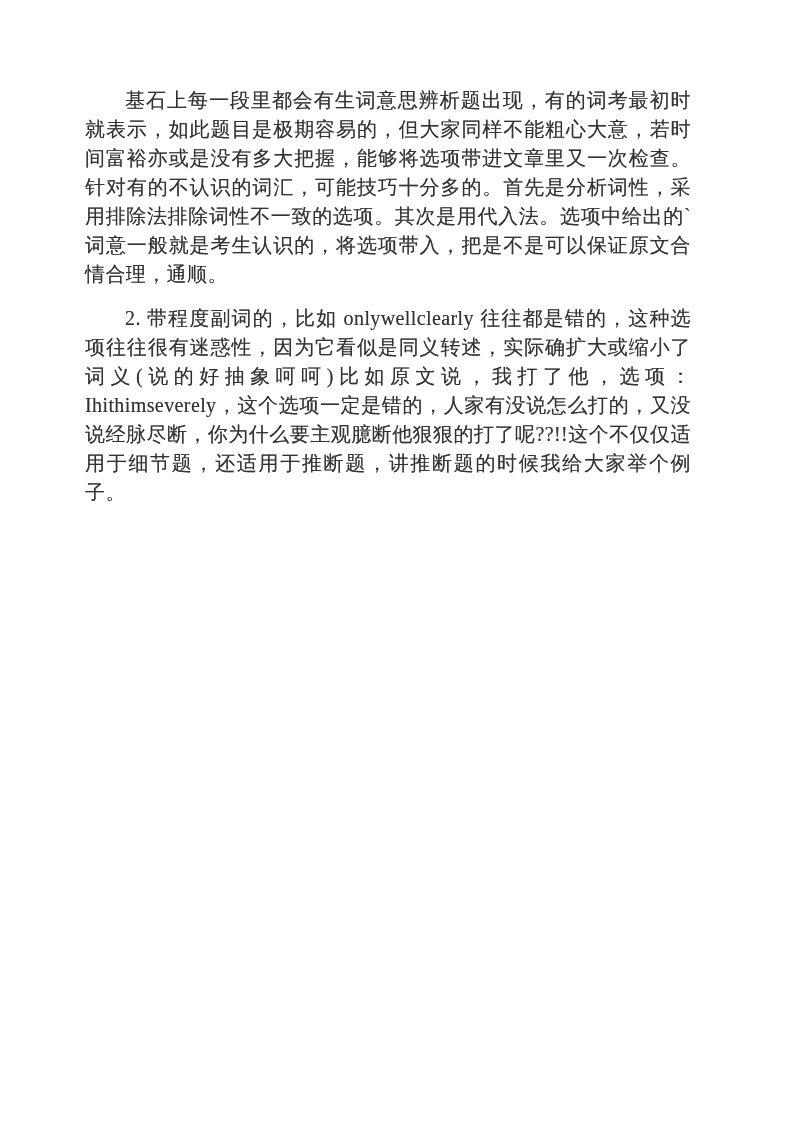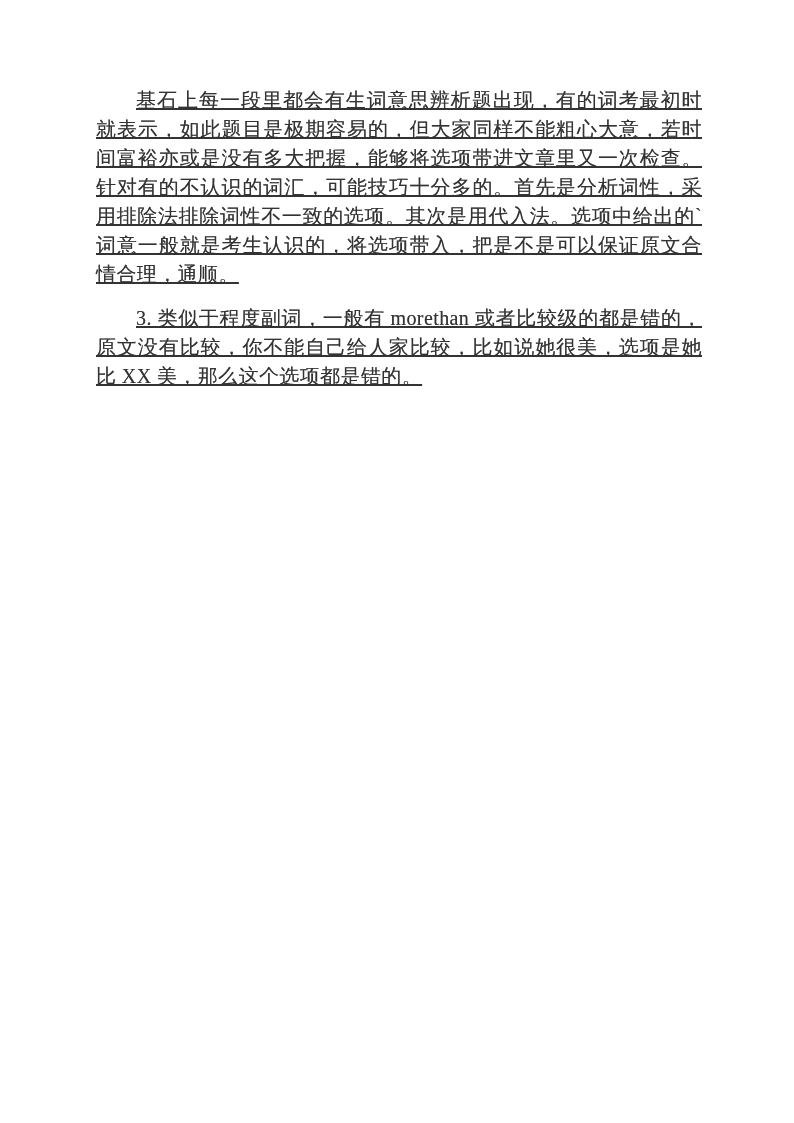--- a/index.html
+++ b/index.html
@@ -10,40 +10,39 @@
   .page {
     position: relative;
     width: 794px;
     height: 1123px;
     background: #ffffff;
     overflow: hidden;
     font-family: "Liberation Serif", "DejaVu Serif", serif;
   }
   .text-block {
     position: absolute;
-    left: 96px;
+    left: 85px;
     top: 86px;
     width: 606px;
     color: #333333;
-    text-decoration: underline;
   }
   .text-block p {
     margin: 0 0 15px 0;
     font-size: 20px;
     line-height: 29px;
     letter-spacing: 0.4px;
     text-indent: 2em;
     text-align: justify;
     text-justify: inter-ideograph;
     color: #333333;
     
     text-shadow: 0 0 0.4px rgba(51,51,51,0.55);
   }
 </style>
 </head>
 <body>
 
 <div class="page">
   <div class="text-block" id="text-block">
       <p>基石上每一段里都会有生词意思辨析题出现，有的词考最初时就表示，如此题目是极期容易的，但大家同样不能粗心大意，若时间富裕亦或是没有多大把握，能够将选项带进文章里又一次检查。针对有的不认识的词汇，可能技巧十分多的。首先是分析词性，采用排除法排除词性不一致的选项。其次是用代入法。选项中给出的`词意一般就是考生认识的，将选项带入，把是不是可以保证原文合情合理，通顺。</p>
-      <p>3. 类似于程度副词，一般有 morethan 或者比较级的都是错的，原文没有比较，你不能自己给人家比较，比如说她很美，选项是她比 XX 美，那么这个选项都是错的。</p>
+      <p>2. 带程度副词的，比如 onlywellclearly 往往都是错的，这种选项往往很有迷惑性，因为它看似是同义转述，实际确扩大或缩小了词义(说的好抽象呵呵)比如原文说，我打了他，选项：Ihithimseverely，这个选项一定是错的，人家有没说怎么打的，又没说经脉尽断，你为什么要主观臆断他狠狠的打了呢??!!这个不仅仅适用于细节题，还适用于推断题，讲推断题的时候我给大家举个例子。</p>
     </div>
 </div>
 
 </body></html>

